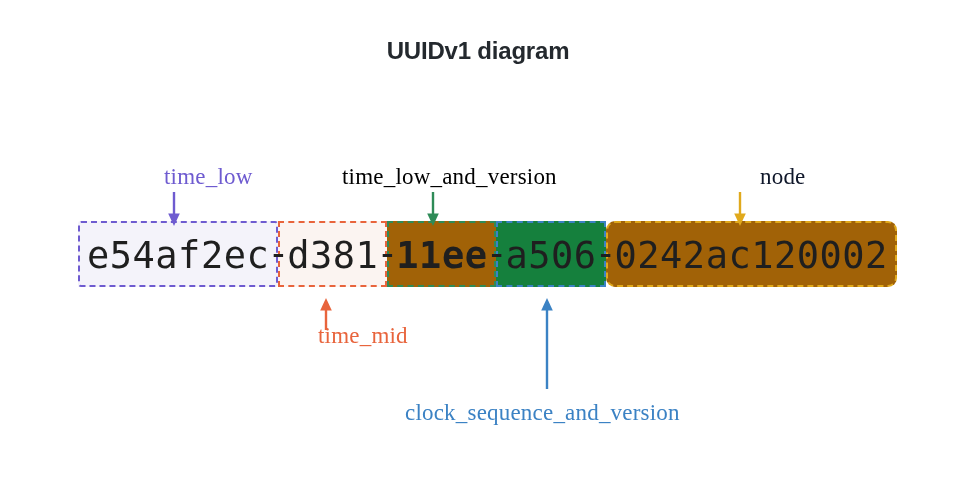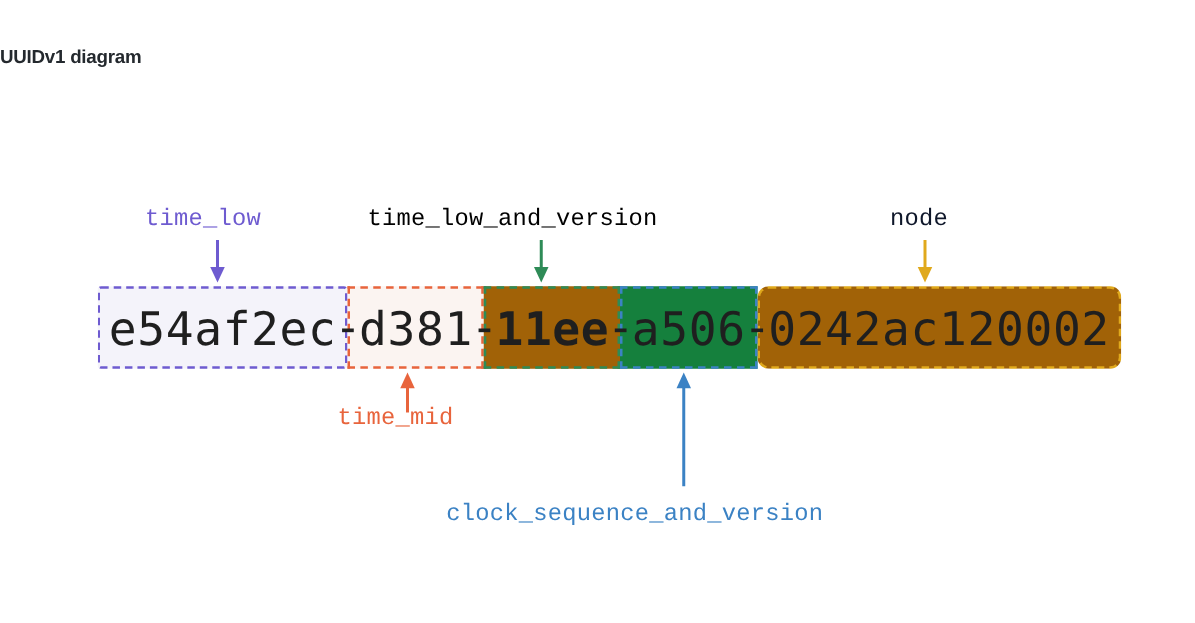--- a/index.html
+++ b/index.html
@@ -22,36 +22,37 @@
     width: 956px;
     height: 498px;
   }
 
   
   #diagram-title {
     position: absolute;
     top: 37px;
     left: 0;
     width: 956px;
+    text-align: center;
     font-family: "Liberation Sans", sans-serif;
-    font-size: 15px;
+    font-size: 24px;
     font-weight: bold;
     color: #24292e;
     letter-spacing: -0.2px;
     white-space: nowrap;
   }
 
   
   #uuid-row {
     position: absolute;
     top: 229px;
     left: 78px;
     height: 50px;
     display: flex;
-    align-items: flex-start;
+    align-items: center;
     font-family: "DejaVu Sans Mono", monospace;
     font-size: 37px;
     line-height: 66px;
     color: #1f1f1f;
     white-space: nowrap;
   }
 
   .seg {
     display: block;
     height: 66px;
@@ -83,24 +84,25 @@
   
   .seg-time-low   { border-color: #6e5bd0; background: #f4f3fa; }
   .seg-time-mid   { border-color: #e8643c; background: #fbf4f1; }
   .seg-time-ver   { border-color: #2e8b57; background: #a16207; font-weight: bold; }
   .seg-clock-seq  { border-color: #3b82c4; background: #15803d; }
   .seg-node       { border-color: #e0a91c; background: #a16207; }
 
   
   .field-label {
     position: absolute;
-    font-family: Liberation Mono, monospace;
-    font-size: 19px;
+    font-family: Liberation Serif, serif;
+    font-size: 23px;
     white-space: nowrap;
     letter-spacing: 0.2px;
+    margin-left: 48px;
   }
   #label-time-low    { left: 116px; top: 164px; color: #6e5bd0; }
   #label-time-ver    { left: 294px; top: 164px; color: #000000; }
   #label-node        { left: 712px; top: 164px; color: #0f172a; }
   #label-time-mid    { left: 270px; top: 323px; color: #e8643c; }
   #label-clock-seq   { left: 357px; top: 400px; color: #3b82c4; }
 
   
   #arrow-layer {
     position: absolute;

